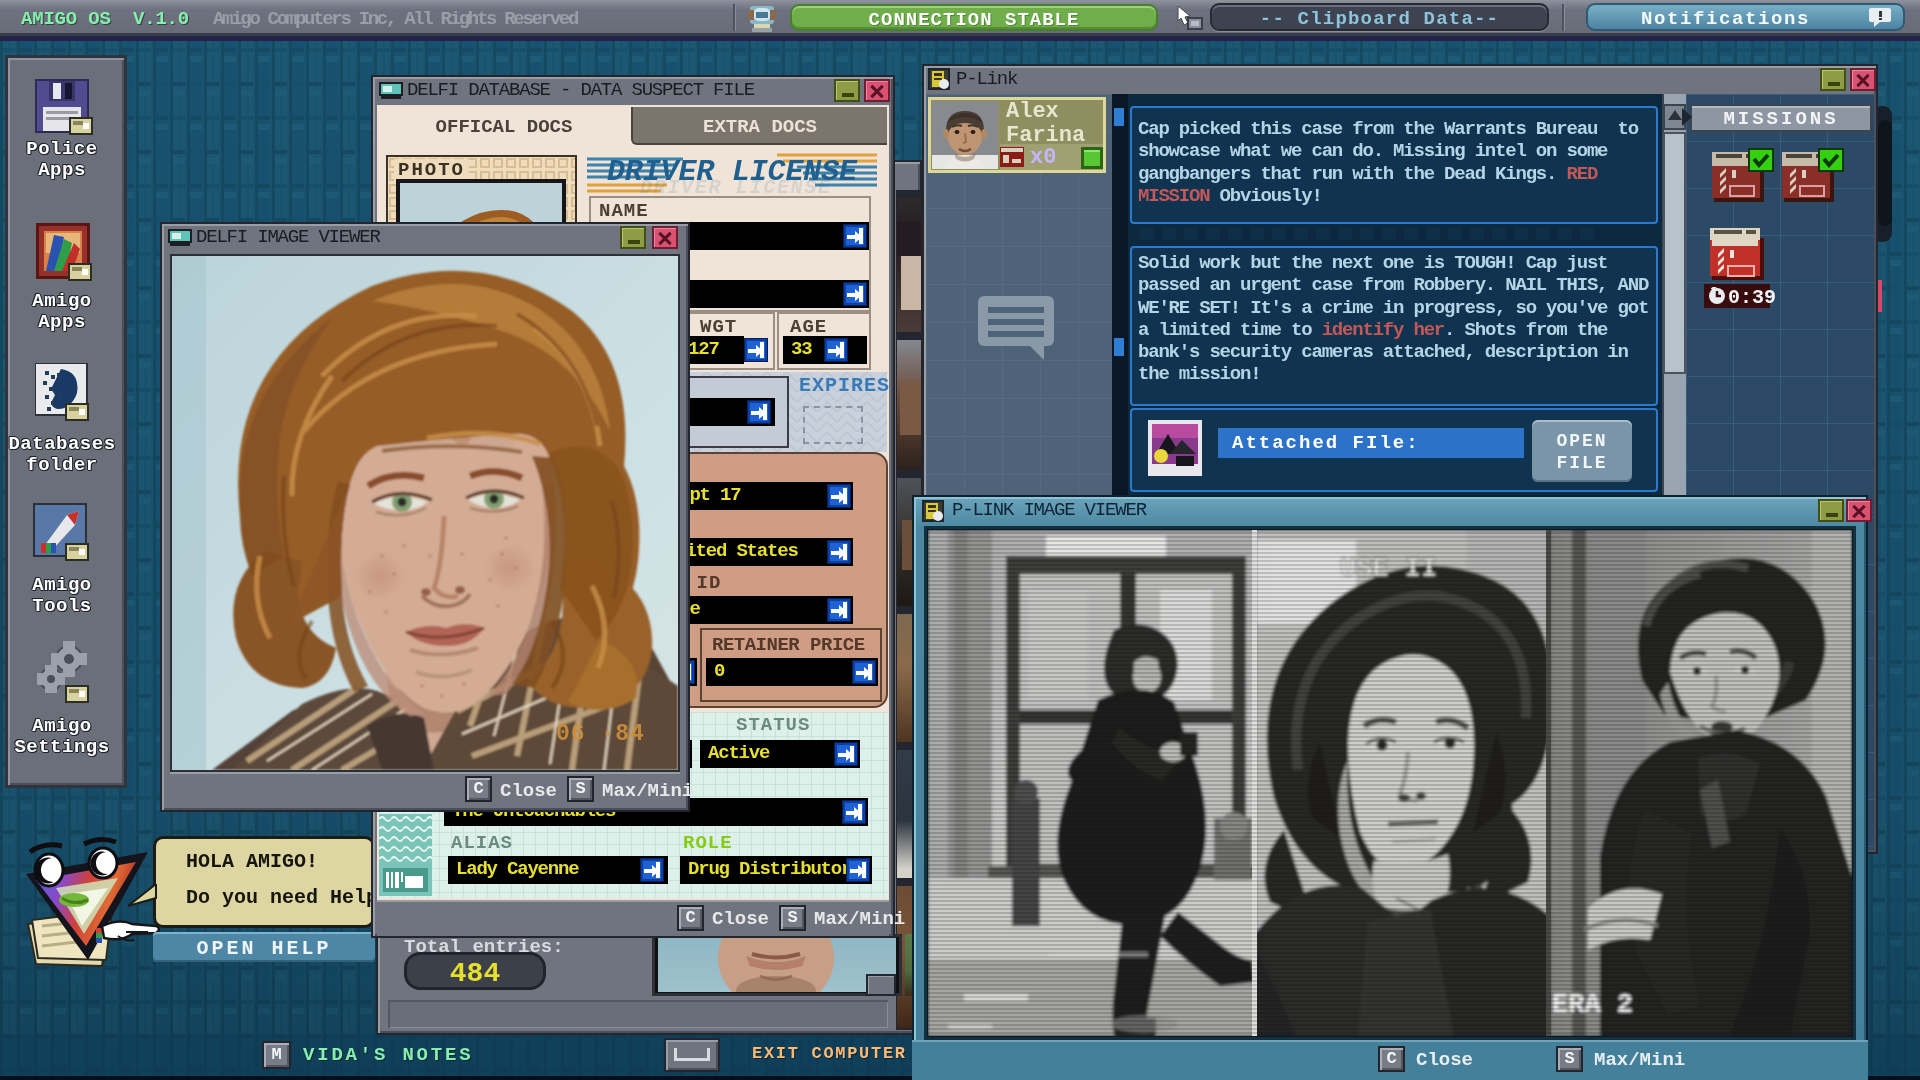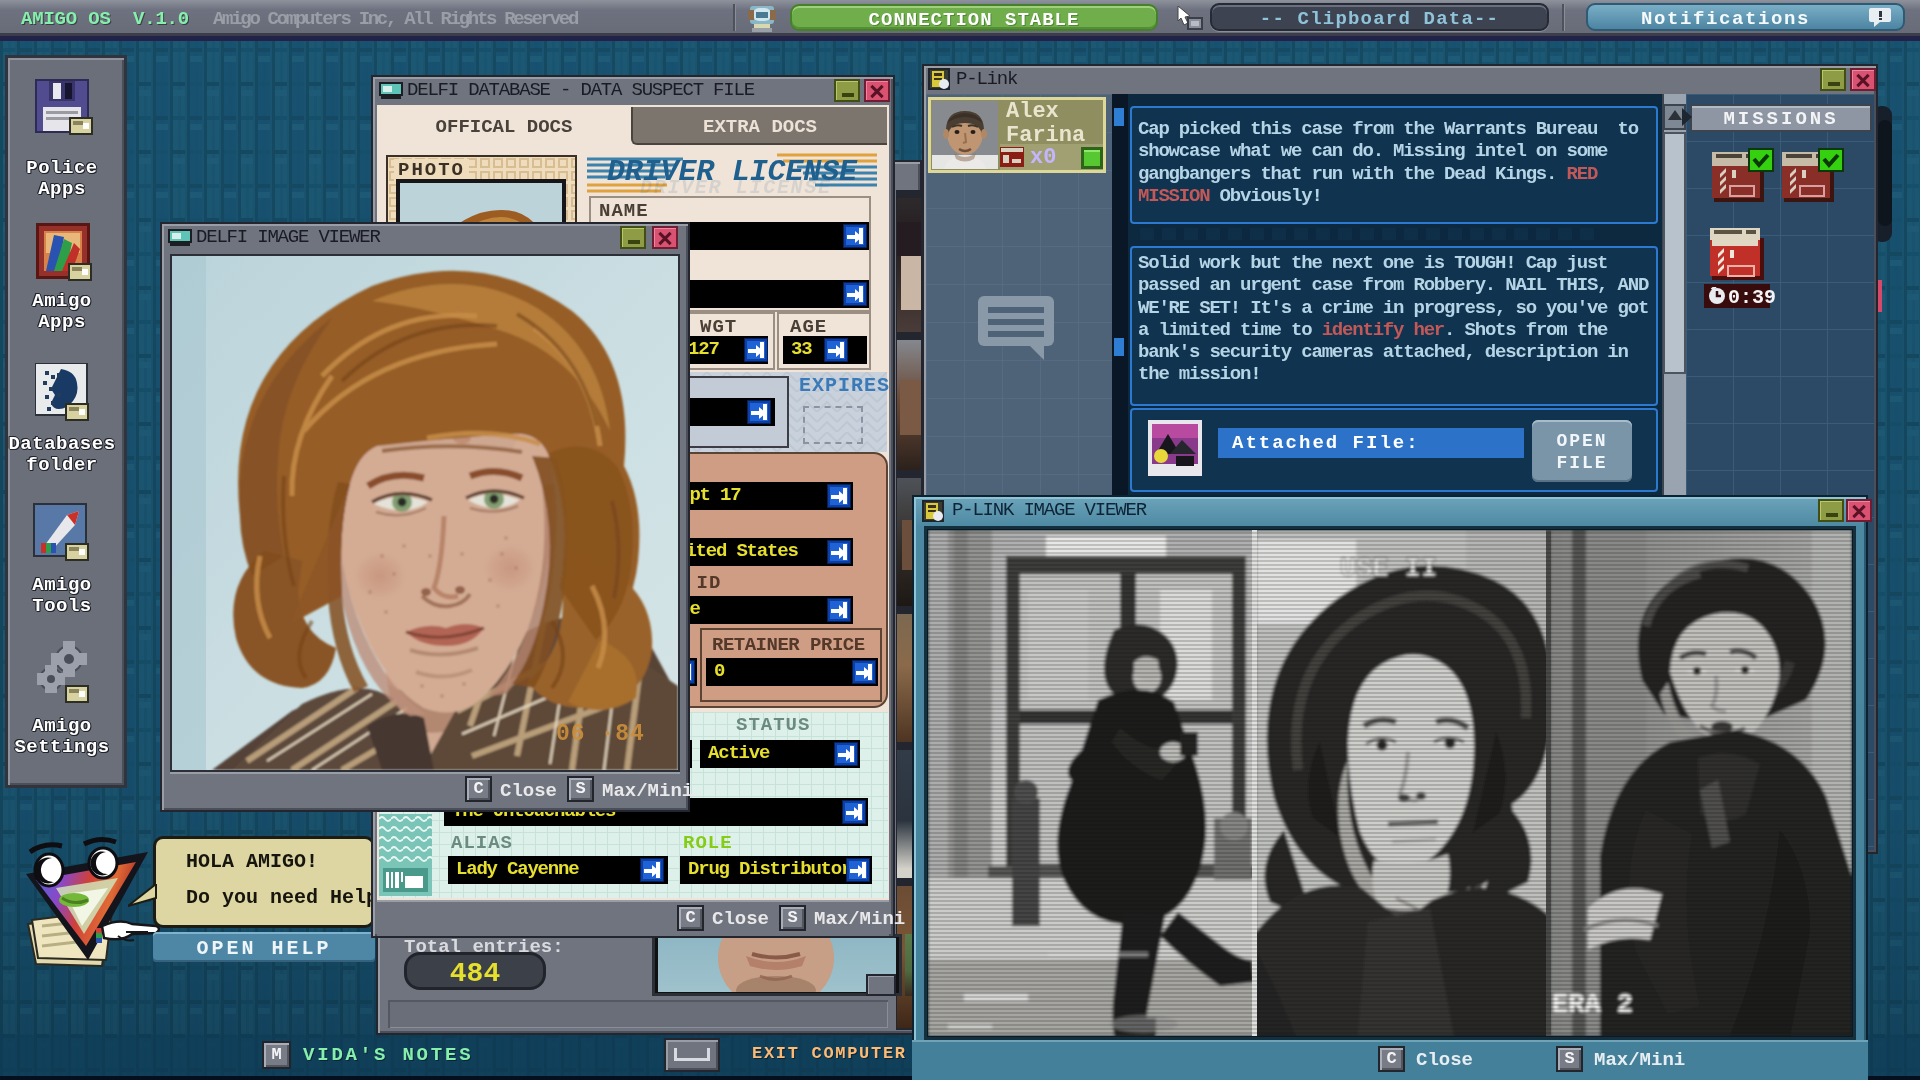--- a/index.html
+++ b/index.html
@@ -99,21 +99,21 @@
 <rect x="20" y="6" width="8" height="16" fill="#e8e8f0"></rect>
 <rect x="32" y="6" width="7" height="16" fill="#16142e"></rect>
 <rect x="10" y="30" width="38" height="24" fill="#e6e6ea"></rect>
 <rect x="13" y="34" width="32" height="3" fill="#9a9aa4"></rect>
 <rect x="13" y="40" width="32" height="3" fill="#9a9aa4"></rect>
 <rect x="36" y="40" width="24" height="18" fill="#2c2e24"></rect>
 <rect x="38" y="42" width="20" height="14" fill="#d8d2a0"></rect>
 <rect x="40" y="44" width="10" height="4" fill="#8a845a"></rect>
 <rect x="50" y="46" width="6" height="6" fill="#fff"></rect>
 </svg>
-<div class="olab" style="top:158px">Police<br>Apps</div>
+<div class="olab" style="top:139px">Police<br>Apps</div>
 
 <svg class="abs" style="left:34px;top:221px" width="60" height="66">
 <rect x="2" y="2" width="54" height="56" fill="#5a1612"></rect>
 <rect x="5" y="5" width="48" height="50" fill="#96302a"></rect>
 <rect x="10" y="10" width="38" height="40" fill="#d8824a"></rect>
 <rect x="12" y="12" width="34" height="20" fill="#e8b87a"></rect>
 <polygon points="12,50 20,14 30,16 24,50" fill="#2a52b0"></polygon>
 <polygon points="20,50 30,18 38,22 32,50" fill="#2e9e48"></polygon>
 <polygon points="28,50 40,22 46,28 38,50" fill="#c03028"></polygon>
 <rect x="34" y="42" width="24" height="18" fill="#2c2e24"></rect>
@@ -327,21 +327,21 @@
 <div class="fld" style="left:593px;top:280px;width:276px"></div>
 <div class="ab" style="left:843px;top:282px">
     <i></i>
     <u></u>
   </div>
 
 <div class="abs" style="left:589px;top:312px;width:186px;height:58px;border:2px solid #9a8f82"></div>
 <div class="abs" style="left:777px;top:312px;width:94px;height:58px;border:2px solid #9a8f82"></div>
 <div class="lbl" style="left:700px;top:316px;font-size:19px;color:#4a4036;letter-spacing:1px">WGT</div>
 <div class="lbl" style="left:790px;top:316px;font-size:19px;color:#4a4036;letter-spacing:1px">AGE</div>
-<div class="fld" style="left:680px;top:336px;width:88px">127</div>
+<div class="fld" style="left:680px;top:336px;width:64px">127</div>
 <div class="ab" style="left:744px;top:338px">
     <i></i>
     <u></u>
   </div>
 <div class="fld" style="left:783px;top:336px;width:84px">33</div>
 <div class="ab" style="left:824px;top:338px">
     <i></i>
     <u></u>
   </div>
 

